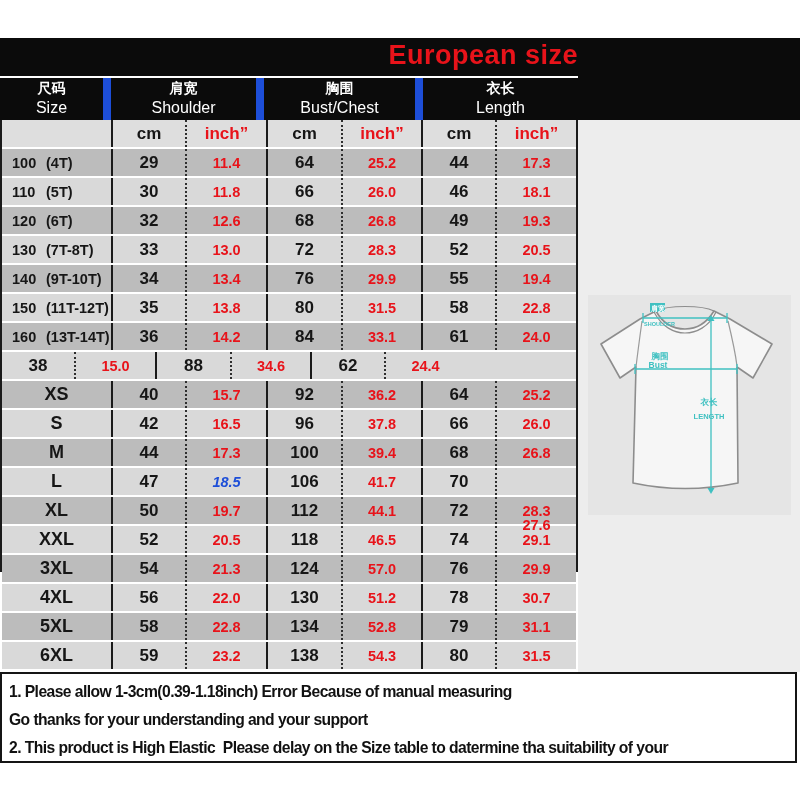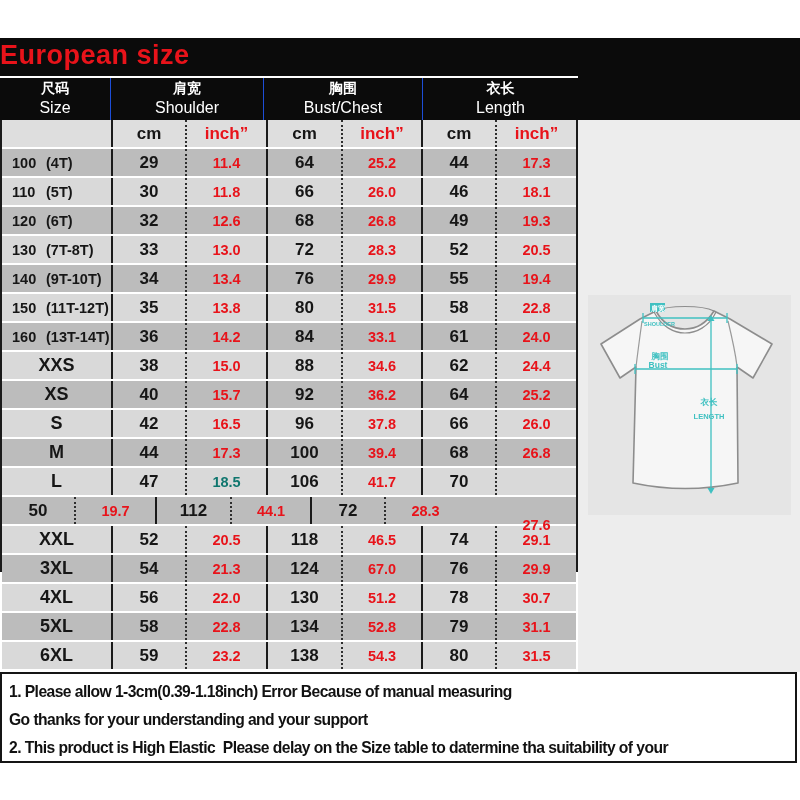--- a/index.html
+++ b/index.html
@@ -1,27 +1,27 @@
 <!DOCTYPE html>
 <html><head>
 <meta charset="utf-8">
 <style>
   html,body{margin:0;padding:0;background:#fff;}
   #stage{position:relative;width:800px;height:800px;background:#ffffff;overflow:hidden;
          font-family:"Liberation Sans", sans-serif;}
 
   
   .banner{position:absolute;left:0;top:38px;width:800px;height:82px;background:#0b0b0b;}
-  .banner-title{position:absolute;left:0;top:2px;width:578px;text-align:left;
+  .banner-title{position:absolute;left:0;top:2px;width:578px;text-align:right;
                 font-size:27px;font-weight:700;letter-spacing:.5px;}
   .banner-rule{position:absolute;left:0;top:38px;width:578px;height:2px;background:#fff;}
   .group-headers{position:absolute;left:0;top:40px;width:578px;height:42px;display:flex;}
   .ghead{box-sizing:border-box;height:100%;display:flex;flex-direction:column;
          align-items:center;justify-content:center;color:#fff;}
-  .ghead:not(:last-child){border-right:1px solid #1d4ed8;}
+  .ghead:not(:last-child){border-right:8px solid #1d4ed8;}
   .g0{width:111px}.g1{width:153px}.g2{width:159px}.g3{width:155px}
   .ghead .zh{font-size:14px;line-height:17px;font-weight:700;}
   .ghead .en{font-size:16px;line-height:22px;font-weight:400;}
 
   
   .size-table{position:absolute;left:0;top:120px;width:578px;height:452px;
               box-sizing:border-box;border-left:2px solid #1a1a1a;border-right:2px solid #1a1a1a;}
   .row{display:flex;height:29px;box-sizing:border-box;border-bottom:2px solid #ffffff;}
   .row.dark{background:#bcbcbc;}
   .row.light{background:#d9d9d9;}
@@ -171,21 +171,20 @@
             <span class="size-tag">(13T-14T)</span>
           </div>
           <div class="cell c1 cm-val">36</div>
           <div class="cell c2 in-val" style="color: rgb(232, 19, 26);">14.2</div>
           <div class="cell c3 cm-val">84</div>
           <div class="cell c4 in-val" style="color: rgb(232, 19, 26);">33.1</div>
           <div class="cell c5 cm-val">61</div>
           <div class="cell c6 in-val" style="color: rgb(232, 19, 26);">24.0</div>
         </div>
         <div class="row light">
-          <div class="cell c0 size-cell adult">XXS</div>
           <div class="cell c1 cm-val">38</div>
           <div class="cell c2 in-val" style="color: rgb(232, 19, 26);">15.0</div>
           <div class="cell c3 cm-val">88</div>
           <div class="cell c4 in-val" style="color: rgb(232, 19, 26);">34.6</div>
           <div class="cell c5 cm-val">62</div>
           <div class="cell c6 in-val" style="color: rgb(232, 19, 26);">24.4</div>
         </div>
         <div class="row dark">
           <div class="cell c0 size-cell adult">XS</div>
           <div class="cell c1 cm-val">40</div>
@@ -209,27 +208,28 @@
           <div class="cell c1 cm-val">44</div>
           <div class="cell c2 in-val" style="color: rgb(232, 19, 26);">17.3</div>
           <div class="cell c3 cm-val">100</div>
           <div class="cell c4 in-val" style="color: rgb(232, 19, 26);">39.4</div>
           <div class="cell c5 cm-val">68</div>
           <div class="cell c6 in-val" style="color: rgb(232, 19, 26);">26.8</div>
         </div>
         <div class="row light">
           <div class="cell c0 size-cell adult">L</div>
           <div class="cell c1 cm-val">47</div>
-          <div class="cell c2 in-val" style="color: #0f766e;">18.5</div>
+          <div class="cell c2 in-val" style="color: #1d4ed8; font-style: italic;">18.5</div>
           <div class="cell c3 cm-val">106</div>
           <div class="cell c4 in-val" style="color: rgb(232, 19, 26);">41.7</div>
           <div class="cell c5 cm-val">70</div>
           <div class="cell c6 in-val" style="color: rgb(232, 19, 26); margin-top: 43px;">27.6</div>
         </div>
         <div class="row dark">
+          <div class="cell c0 size-cell adult">XL</div>
           <div class="cell c1 cm-val">50</div>
           <div class="cell c2 in-val" style="color: rgb(232, 19, 26);">19.7</div>
           <div class="cell c3 cm-val">112</div>
           <div class="cell c4 in-val" style="color: rgb(232, 19, 26);">44.1</div>
           <div class="cell c5 cm-val">72</div>
           <div class="cell c6 in-val" style="color: rgb(232, 19, 26);">28.3</div>
         </div>
         <div class="row light">
           <div class="cell c0 size-cell adult">XXL</div>
           <div class="cell c1 cm-val">52</div>
@@ -237,21 +237,21 @@
           <div class="cell c3 cm-val">118</div>
           <div class="cell c4 in-val" style="color: rgb(232, 19, 26);">46.5</div>
           <div class="cell c5 cm-val">74</div>
           <div class="cell c6 in-val" style="color: rgb(232, 19, 26);">29.1</div>
         </div>
         <div class="row dark">
           <div class="cell c0 size-cell adult">3XL</div>
           <div class="cell c1 cm-val">54</div>
           <div class="cell c2 in-val" style="color: rgb(232, 19, 26);">21.3</div>
           <div class="cell c3 cm-val">124</div>
-          <div class="cell c4 in-val" style="color: rgb(232, 19, 26);">67.0</div>
+          <div class="cell c4 in-val" style="color: rgb(232, 19, 26);">57.0</div>
           <div class="cell c5 cm-val">76</div>
           <div class="cell c6 in-val" style="color: rgb(232, 19, 26);">29.9</div>
         </div>
         <div class="row light">
           <div class="cell c0 size-cell adult">4XL</div>
           <div class="cell c1 cm-val">56</div>
           <div class="cell c2 in-val" style="color: rgb(232, 19, 26);">22.0</div>
           <div class="cell c3 cm-val">130</div>
           <div class="cell c4 in-val" style="color: rgb(232, 19, 26);">51.2</div>
           <div class="cell c5 cm-val">78</div>

